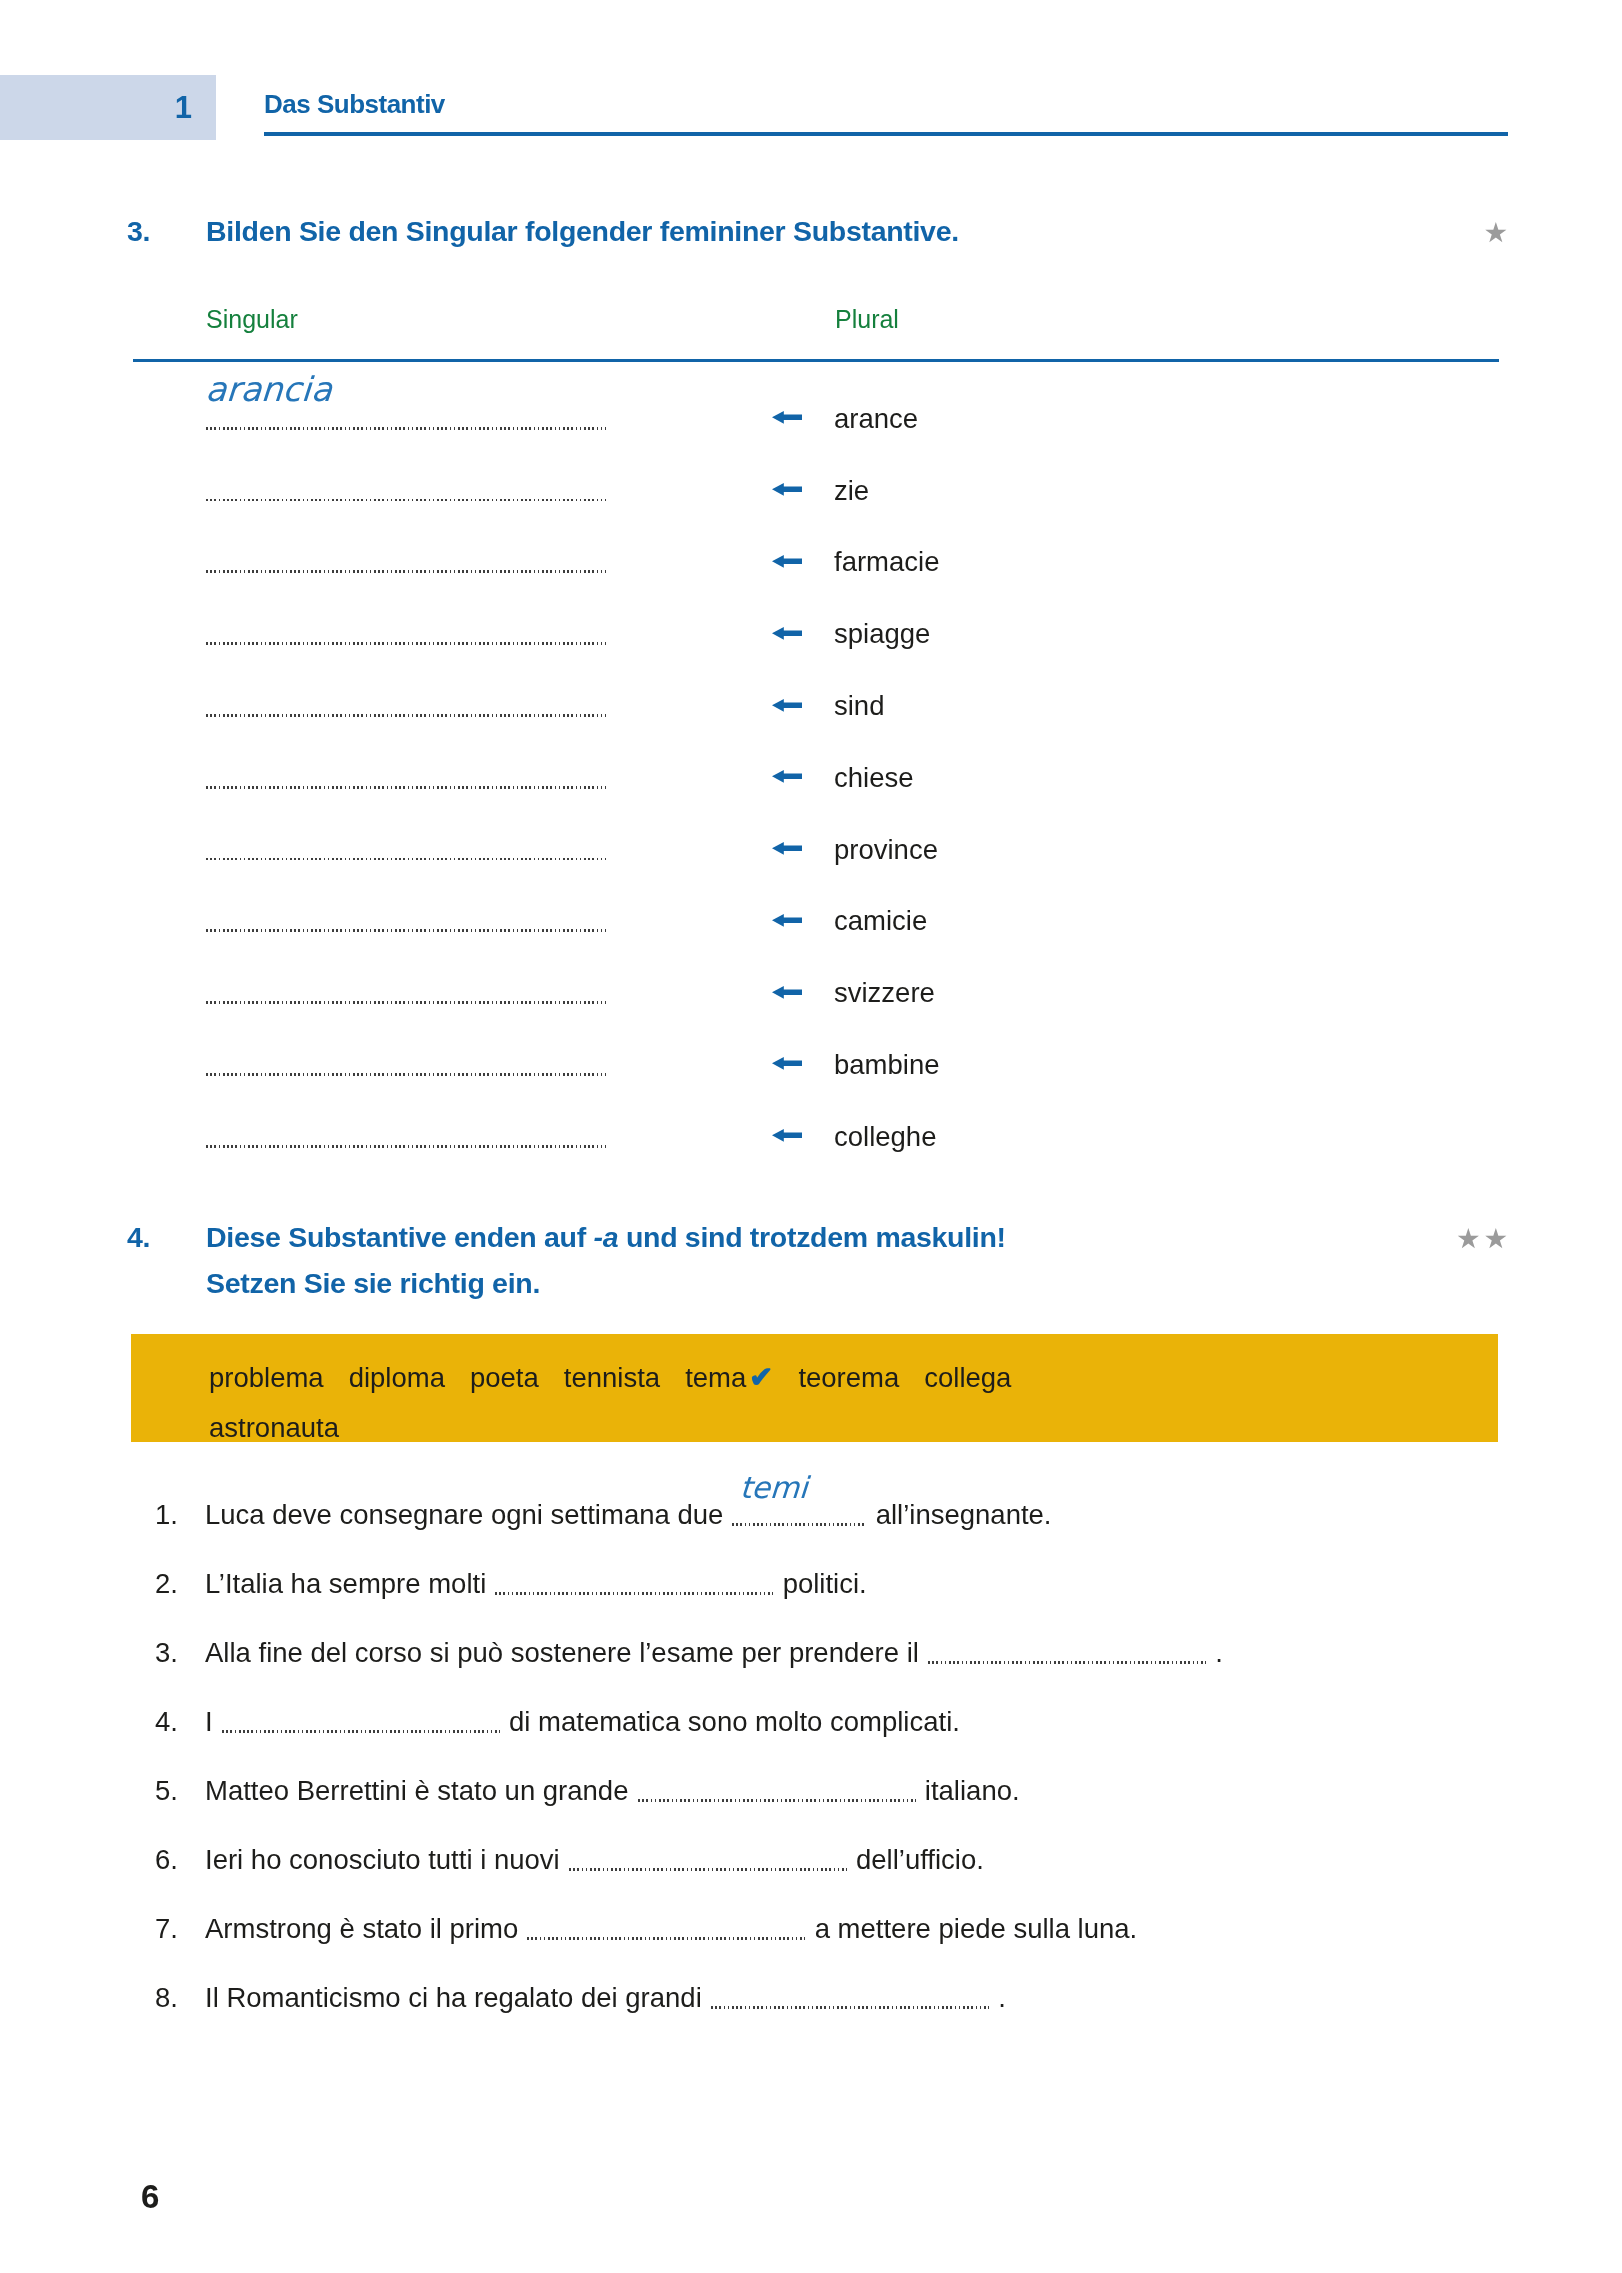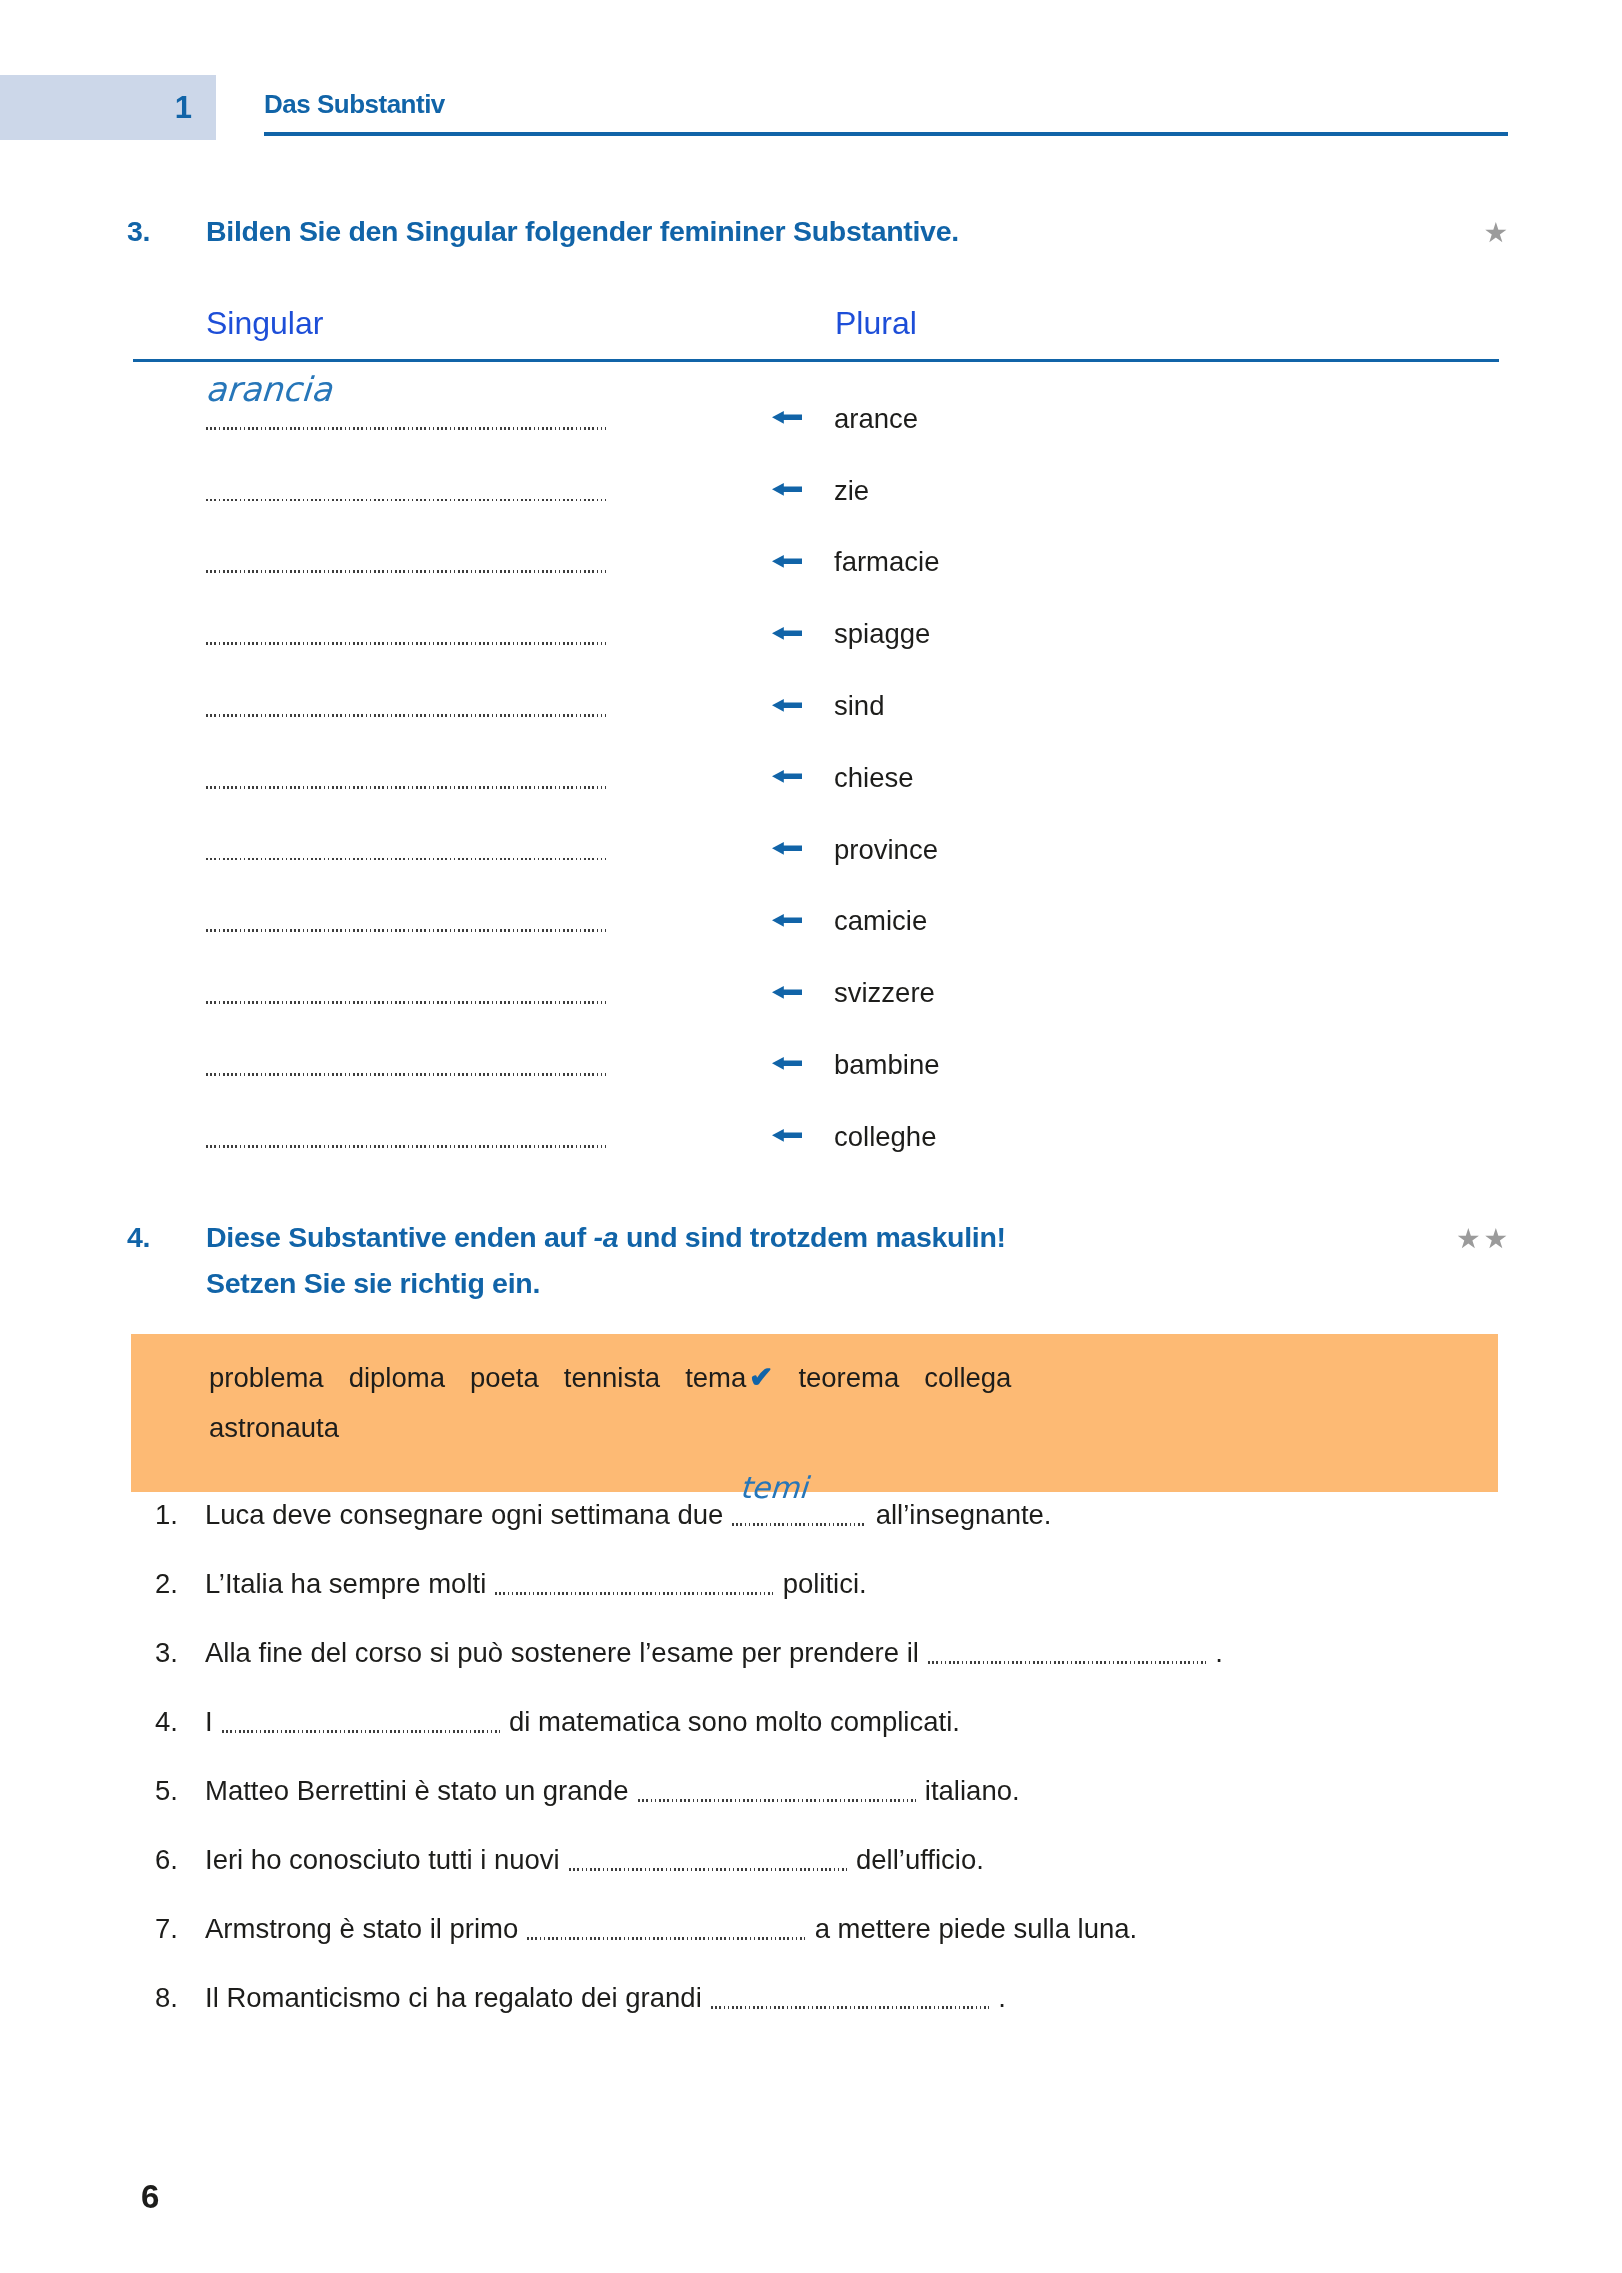--- a/index.html
+++ b/index.html
@@ -40,21 +40,21 @@
   .ex-head.ex3{top:208px;}
   .ex-head.ex4{top:1214px;}
   .ex-num{width:79px; flex:0 0 79px;}
   .ex-title{flex:1;}
   .ex-star{
     flex:0 0 auto; color:#9b9b9b; font-size:27.5px; font-weight:normal;
     letter-spacing:2.8px; padding-top:1.8px;
   }
   .it{font-style:italic;}
   
-  .tbl-head{position:absolute; top:305px; font-size:32px; color:#1d4ed8;}
+  .tbl-head{position:absolute; top:305px; font-size:25px; color:#15803d;}
   .tbl-head.sing{left:206px;}
   .tbl-head.plur{left:835px;}
   .tbl-rule{
     position:absolute; left:133px; top:359px;
     width:1366px; height:2.8px; background:#1164a8;
   }
   .tbl{
     position:absolute; left:206px; top:370px; padding-top:11px;
   }
   .t-row{
@@ -78,22 +78,22 @@
   .hand.hw-table{left:1.8px; bottom:3.7px; font-size:34px;}
   .hand.hw-sent{left:9.2px; bottom:1.8px; font-size:30px;}
   .arrow{
     display:inline-block; width:30px; height:14.7px;
     margin-left:166px; vertical-align:2.8px;
   }
   .t-word{margin-left:32px;text-align:center;}
   
   .wordbox{
     position:absolute; left:131px; top:1334px;
-    width:1367px; height:158px;
-    background:#fdba74;
+    width:1367px; height:108px;
+    background:#eab308;
     box-sizing:border-box;
     padding:18.4px 0 0 78px;
     font-size:27.5px; line-height:50px; color:#1d1d1b;
   }
   .wb-w{margin-right:25px;}
   .wb-w.tight{margin-right:2.8px;}
   .check{
     color:#1164a8; font-weight:bold; font-size:29px; margin-right:25px;
   }
   

